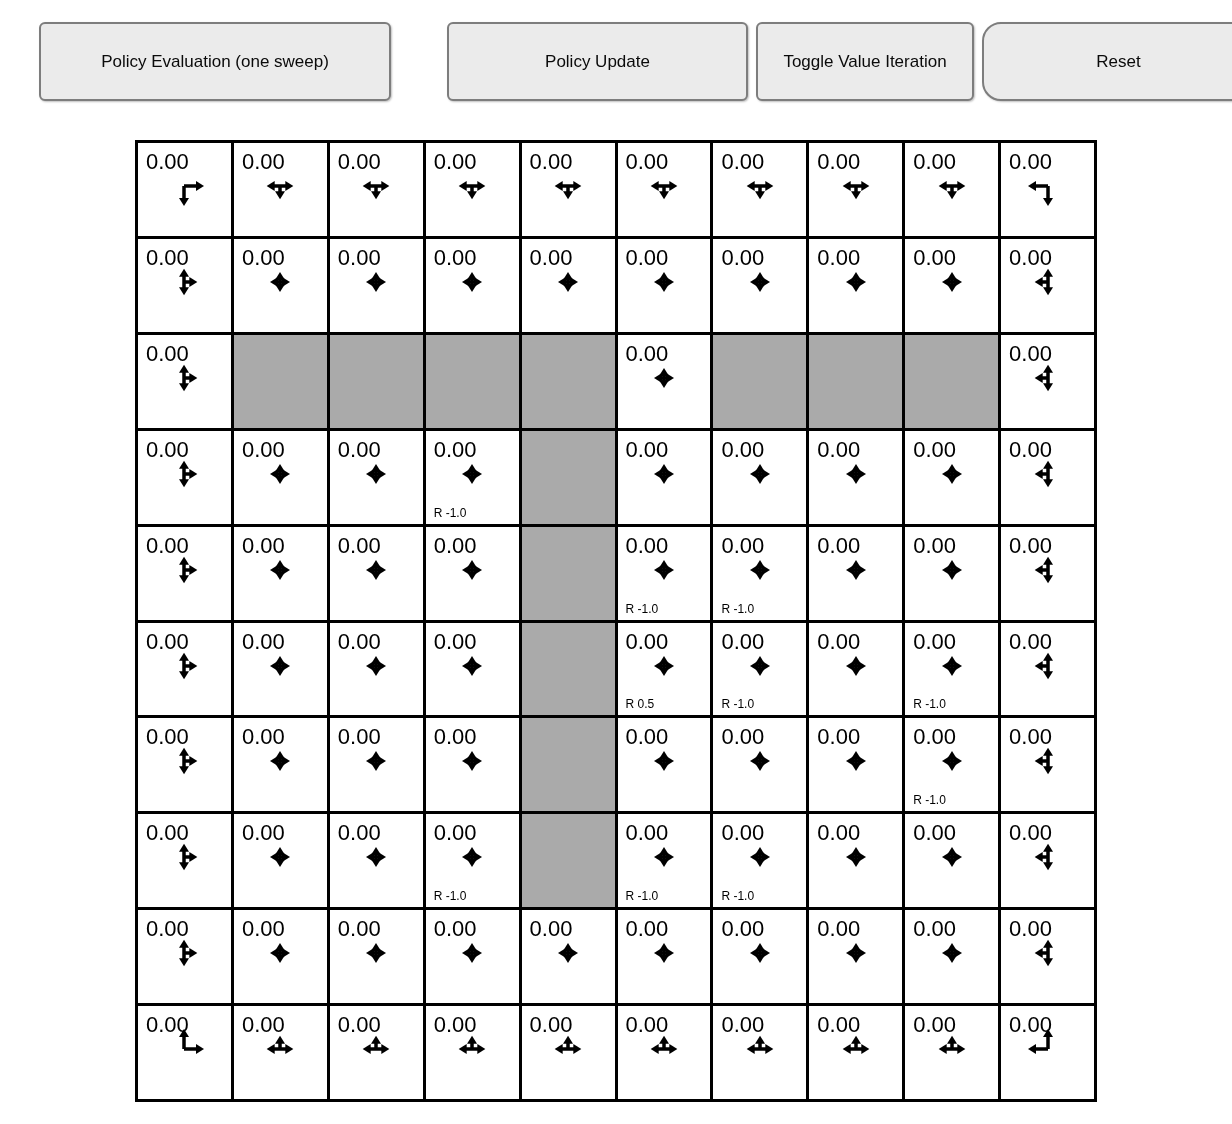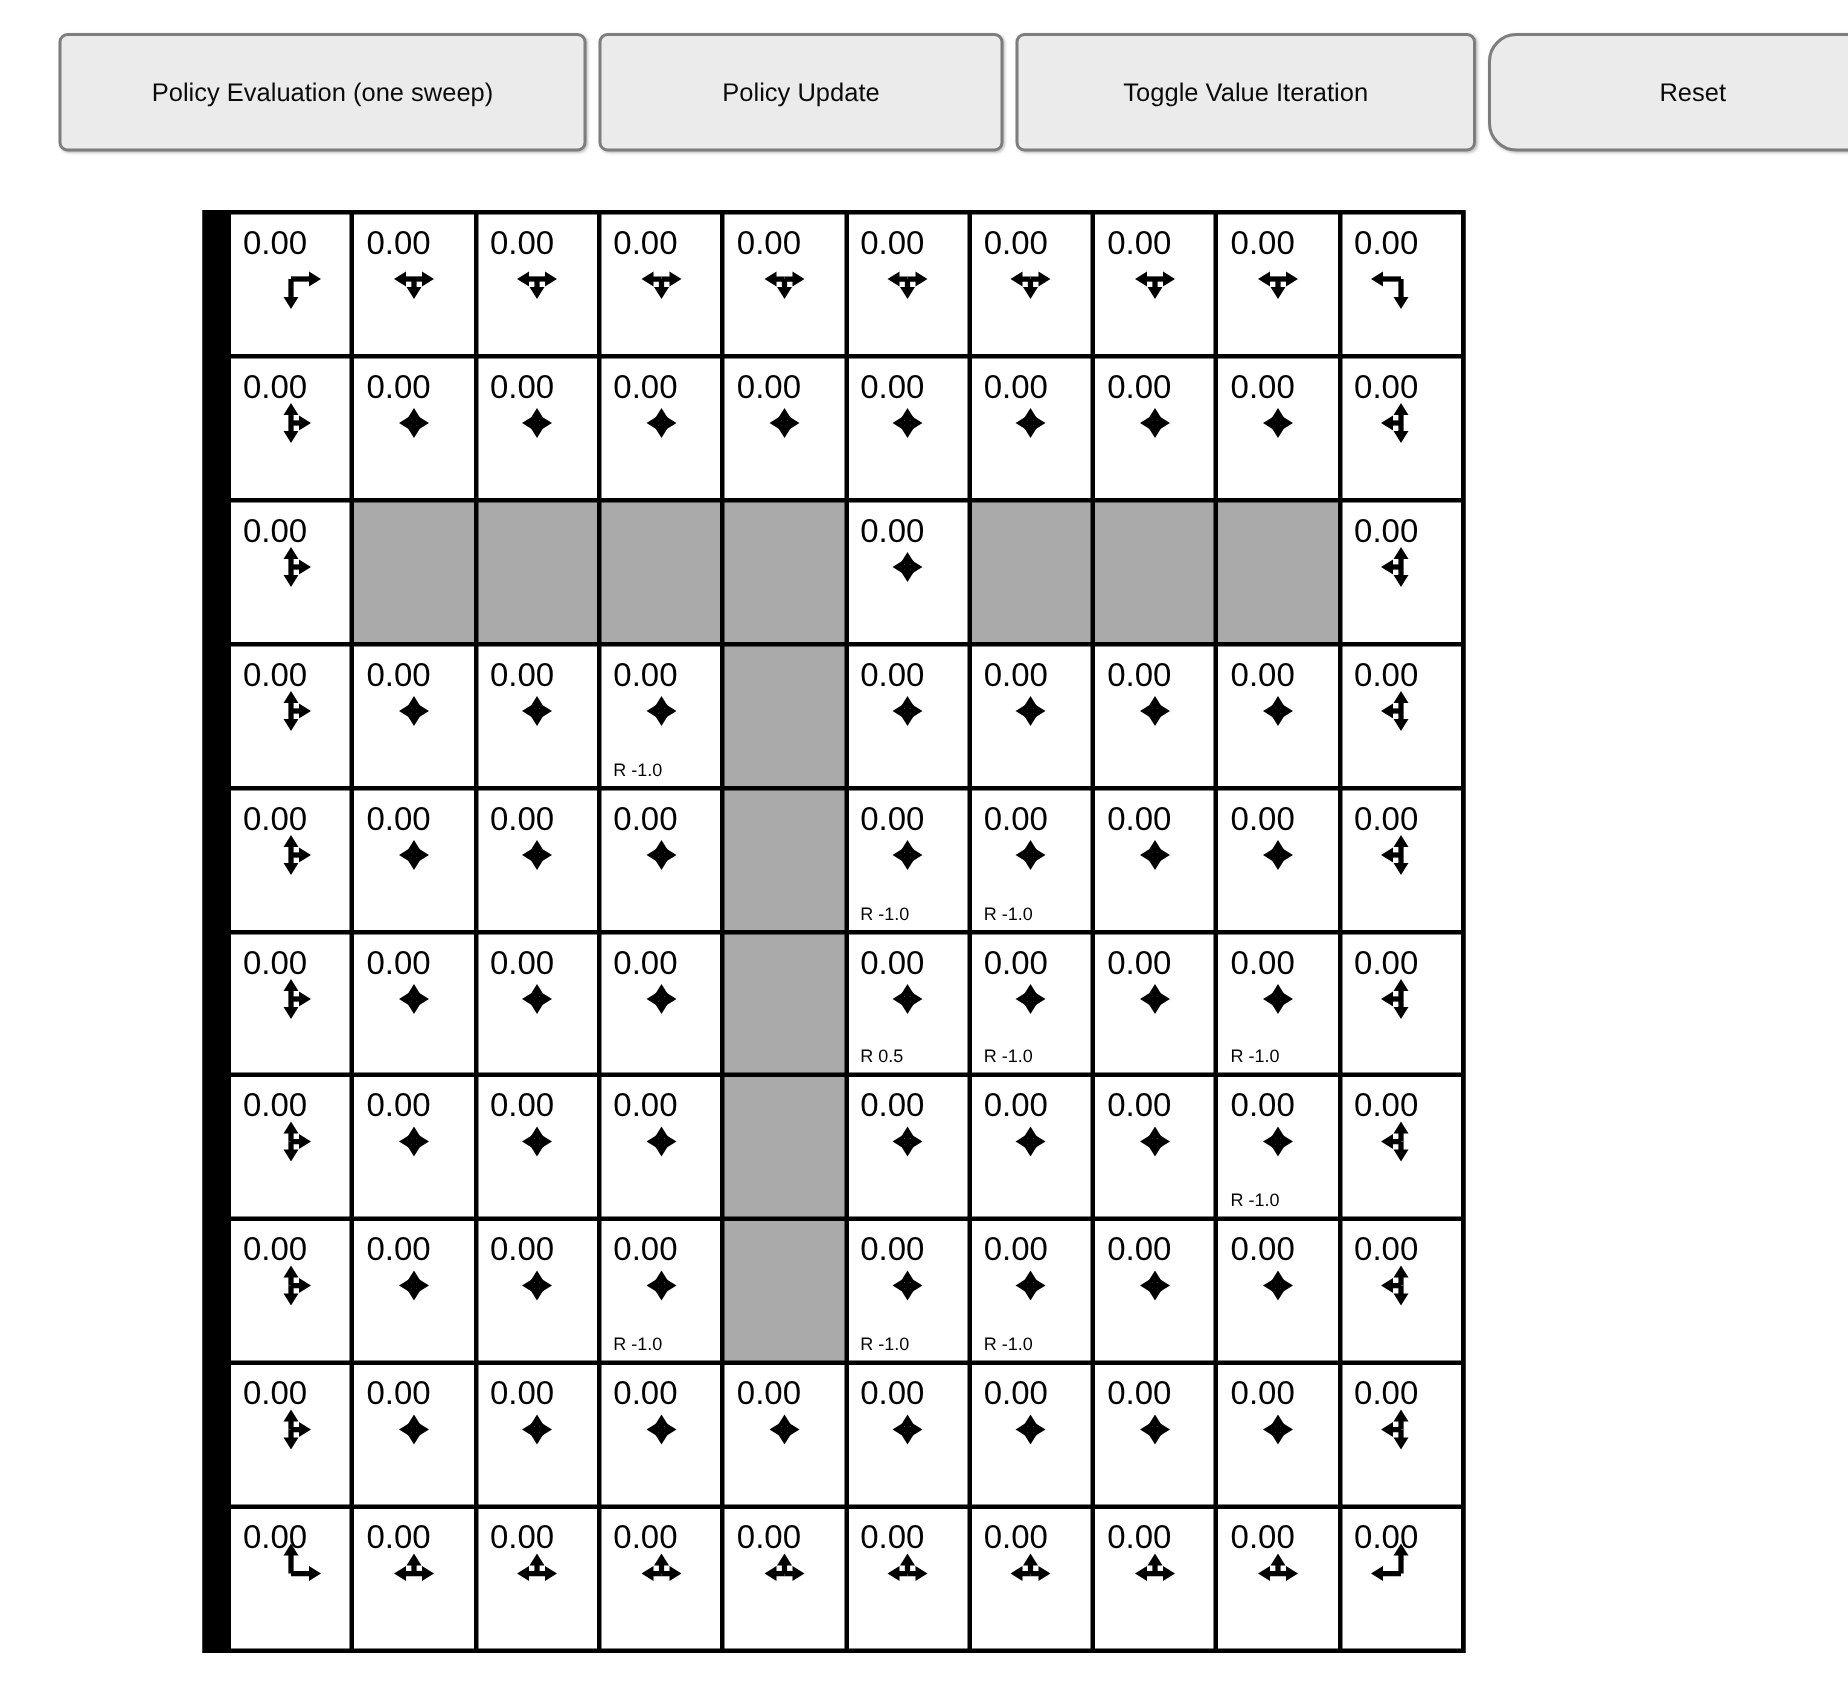--- a/index.html
+++ b/index.html
@@ -9,27 +9,27 @@
   }
   .toolbar{position:absolute;left:18px;top:22px;display:flex;gap:8px;padding-left:21px;}
   .btn{
     height:79px;box-sizing:border-box;display:flex;align-items:center;justify-content:center;
     background:var(--btn-bg,#ebebeb);border:2px solid var(--btn-border,#7d7d7d);
     border-radius:6px;font-size:17px;color:#0a0a0a;cursor:pointer;
     box-shadow:1px 1px 2px rgba(0,0,0,0.25);
     font-family:"Liberation Sans",sans-serif;
   }
   .btn.b0{width:352px;}
-  .btn.b1{width:270px;}
-  .btn.b2{width:307px;}
+  .btn.b1{width:301px;margin-left:48px;}
+  .btn.b2{width:218px;}
   .btn.b3{width:273px;border-radius:19px;}
   .grid{
-    position:absolute;left:135px;top:140px;width:842px;height:962px;
+    position:absolute;left:135px;top:140px;width:962px;height:962px;
     box-sizing:border-box;background:var(--line,#000);border:3px solid var(--line,#000);
-    display:grid;grid-template-columns:repeat(10,1fr);grid-template-rows:repeat(10,1fr);gap:3px;padding-left:16px;
+    display:grid;grid-template-columns:repeat(10,1fr);grid-template-rows:repeat(10,1fr);gap:3px;
   }
   .cell{position:relative;background:var(--cell-bg,#fff);overflow:visible;}
   .cell.wall{background:var(--wall,#aaaaaa);}
   .val{
     position:absolute;top:6px;left:8px;font-size:22px;line-height:1.15;
     color:#000;white-space:nowrap;
   }
   .reward{
     position:absolute;bottom:5px;left:8px;font-size:12px;line-height:1;
     color:#000;white-space:nowrap;

